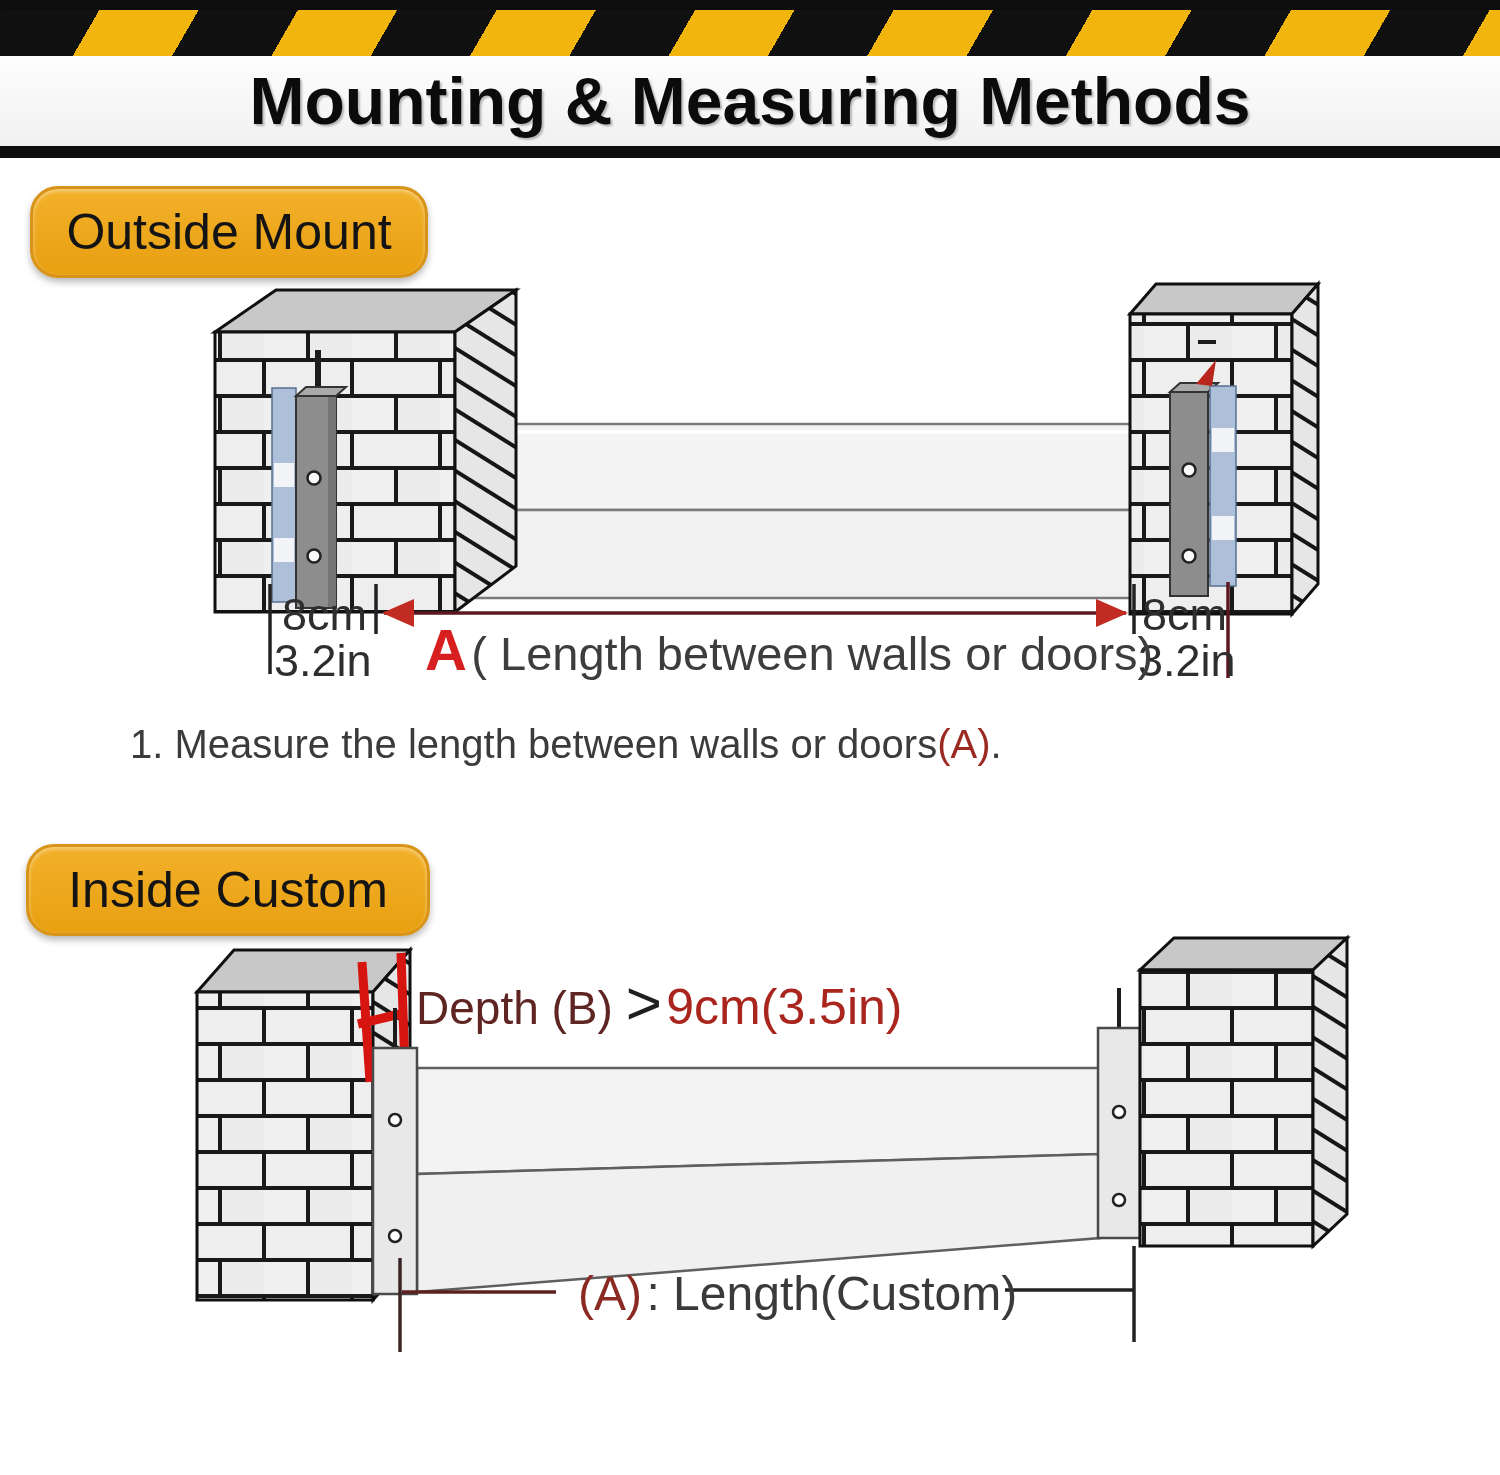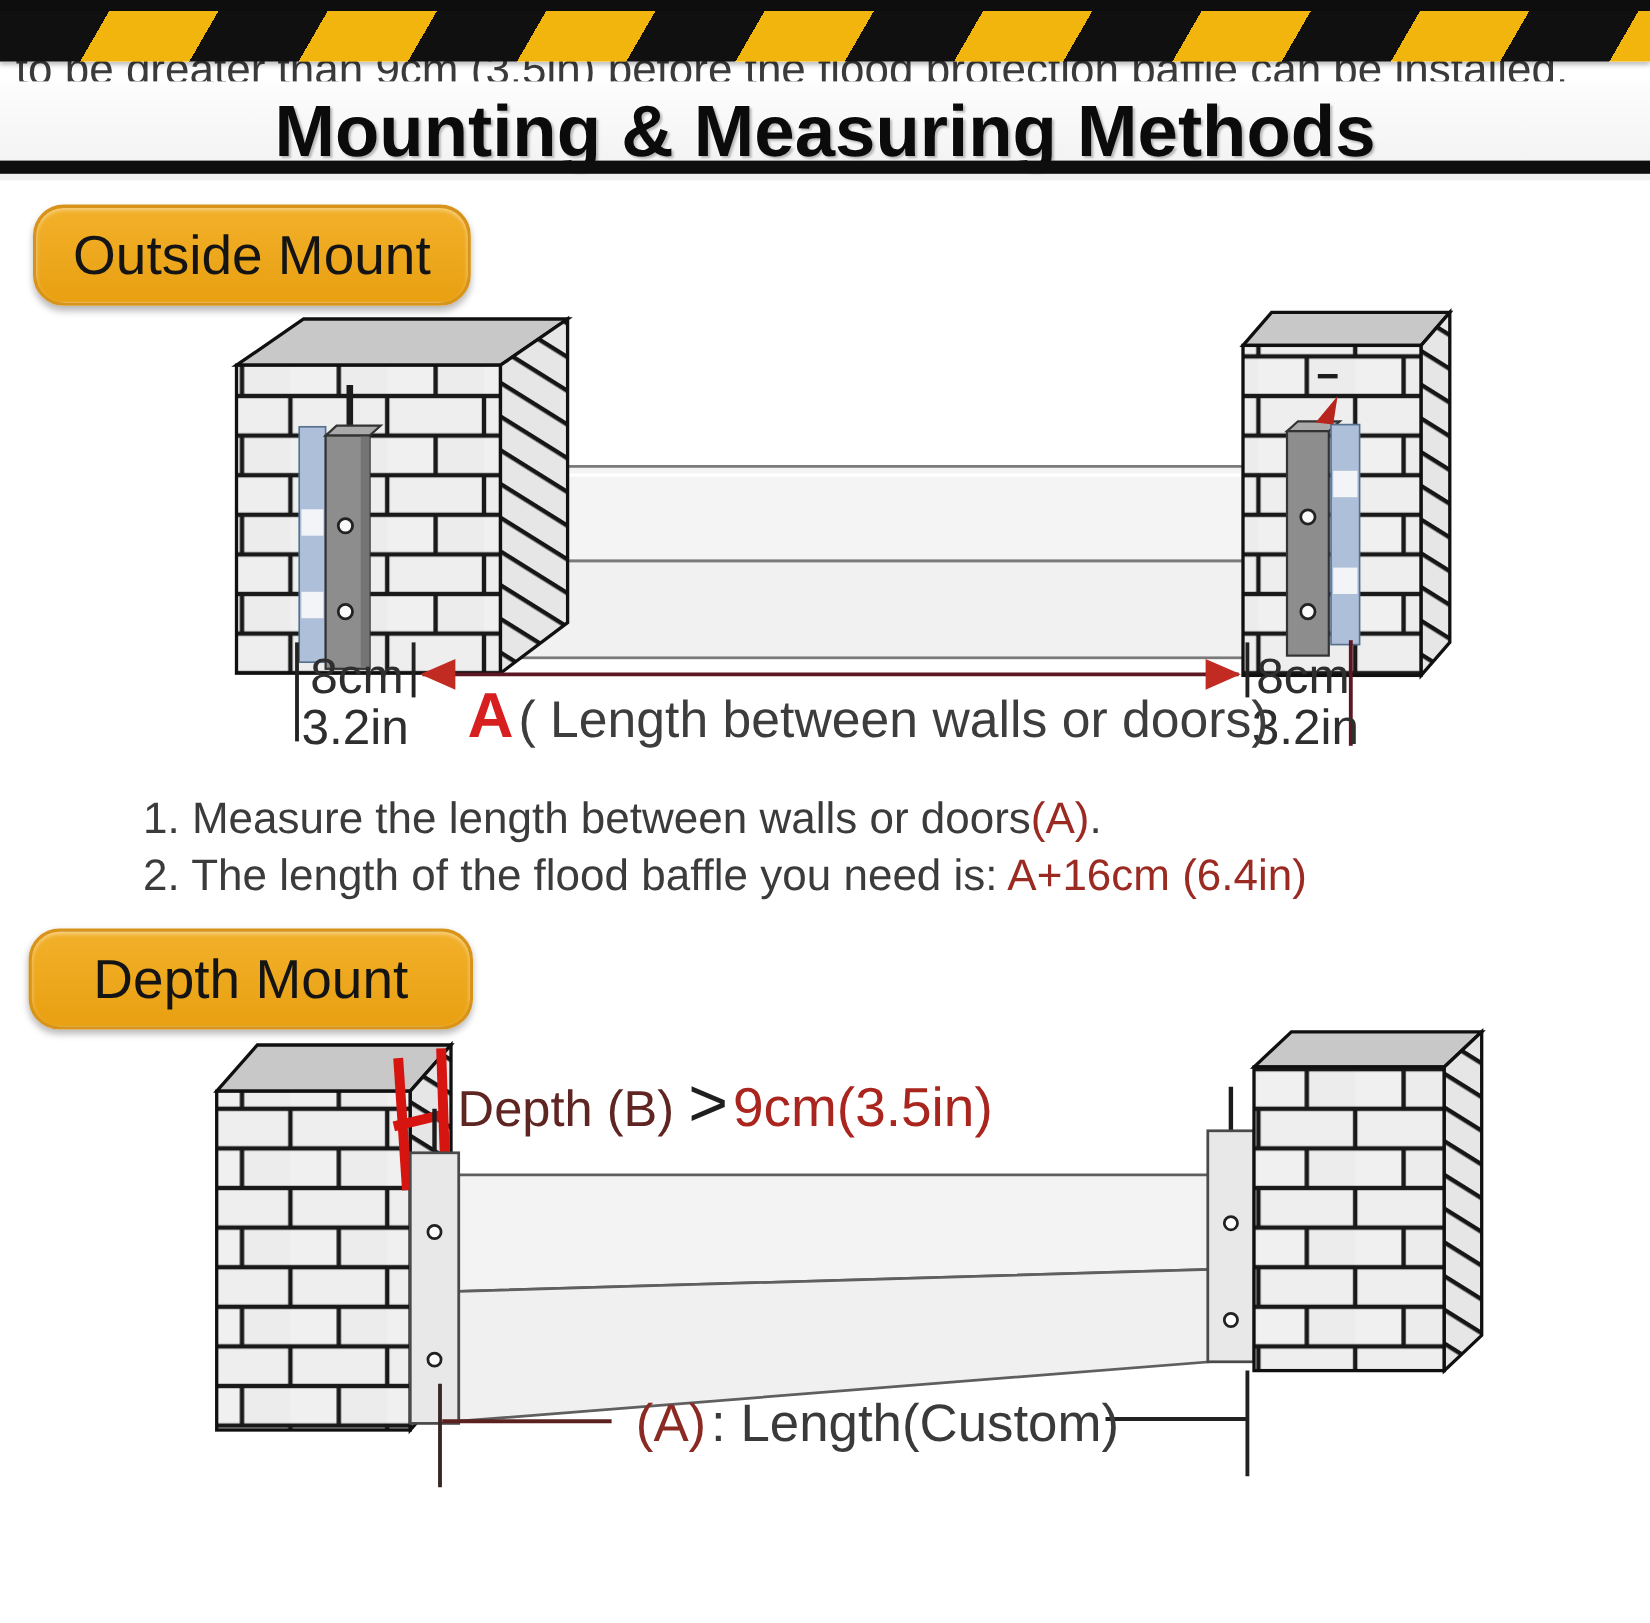--- a/index.html
+++ b/index.html
@@ -10,21 +10,21 @@
   
   .hazard-topbar{position:absolute;left:0;top:0;width:1500px;height:10px;background:#0e0e0e;}
   .hazard-stripes{
     position:absolute;left:0;top:10px;width:1500px;height:46px;
     background:repeating-linear-gradient(120deg,#101010 0 86px,#f2b50e 86px 172px);
     box-shadow:0 3px 4px rgba(0,0,0,.25);
   }
   .title-band{
     position:absolute;left:0;top:56px;width:1500px;height:90px;
     background:linear-gradient(#fdfdfd,#f1f1f1);
-    display:flex;align-items:center;justify-content:center;margin-top:18px;
+    display:flex;align-items:center;justify-content:center;
   }
   .page-title{
     font-size:66px;font-weight:700;color:#0b0b0b;letter-spacing:0px;
     text-shadow:2px 2px 2px rgba(0,0,0,.25), -1px -1px 0 rgba(255,255,255,.7);
     white-space:nowrap;
   }
   .title-divider{position:absolute;left:0;top:146px;width:1500px;height:12px;background:#0e0e0e;}
 
   
   .badge{
@@ -64,21 +64,21 @@
   <div class="hazard-stripes"></div>
   <div class="title-band">
     <div class="page-title">Mounting &amp; Measuring Methods</div>
   </div>
   <div class="title-divider"></div>
 
   <div class="badge badge-outside">
     <span>Outside Mount</span>
   </div>
   <div class="badge badge-inside">
-    <span>Depth Mount</span>
+    <span>Inside Custom</span>
   </div>
 
   <svg id="dia-outside" class="dia" width="1500" height="430" viewBox="0 270 1500 430">
     <defs>
       <pattern id="brickPat" patternUnits="userSpaceOnUse" width="88" height="72">
         <rect x="0" y="0" width="88" height="72" fill="#191919"></rect>
         <rect x="2" y="2" width="84" height="32" fill="#eeeeee"></rect>
         <rect x="-42" y="38" width="84" height="32" fill="#f0f0f0"></rect>
         <rect x="46" y="38" width="84" height="32" fill="#ececec"></rect>
       </pattern>
@@ -151,23 +151,20 @@
       <text x="425" y="670">
         <tspan font-size="58" font-weight="900" fill="#d81f1f">A</tspan>
         <tspan font-size="47" fill="#3d3d3d">( Length between walls or doors)</tspan>
       </text>
     </g>
   </svg>
 
   <div class="step out-step1">
     <span>1. Measure the length between walls or doors</span><span class="em-red">(A)</span><span>.</span>
   </div>
-  <div class="step out-step2">
-    <span>2. The length of the flood baffle you need is: </span><span class="em-red">A+16cm (6.4in)</span><span></span>
-  </div>
 
   <svg id="dia-inside" class="dia" width="1500" height="432" viewBox="0 930 1500 432">
 
     <g>
       <polygon points="417,1068 1100,1068 1100,1154 417,1174" fill="#f3f3f3" stroke="#5f5f5f" stroke-width="2.5"></polygon>
       <polygon points="417,1174 1100,1154 1100,1238 417,1292" fill="#f0f0f0" stroke="#5f5f5f" stroke-width="2.5"></polygon>
     </g>
 
     <g>
       <polygon points="197,992 373,992 410,950 234,950" fill="#c8c8c8" stroke="#101010" stroke-width="3"></polygon>

